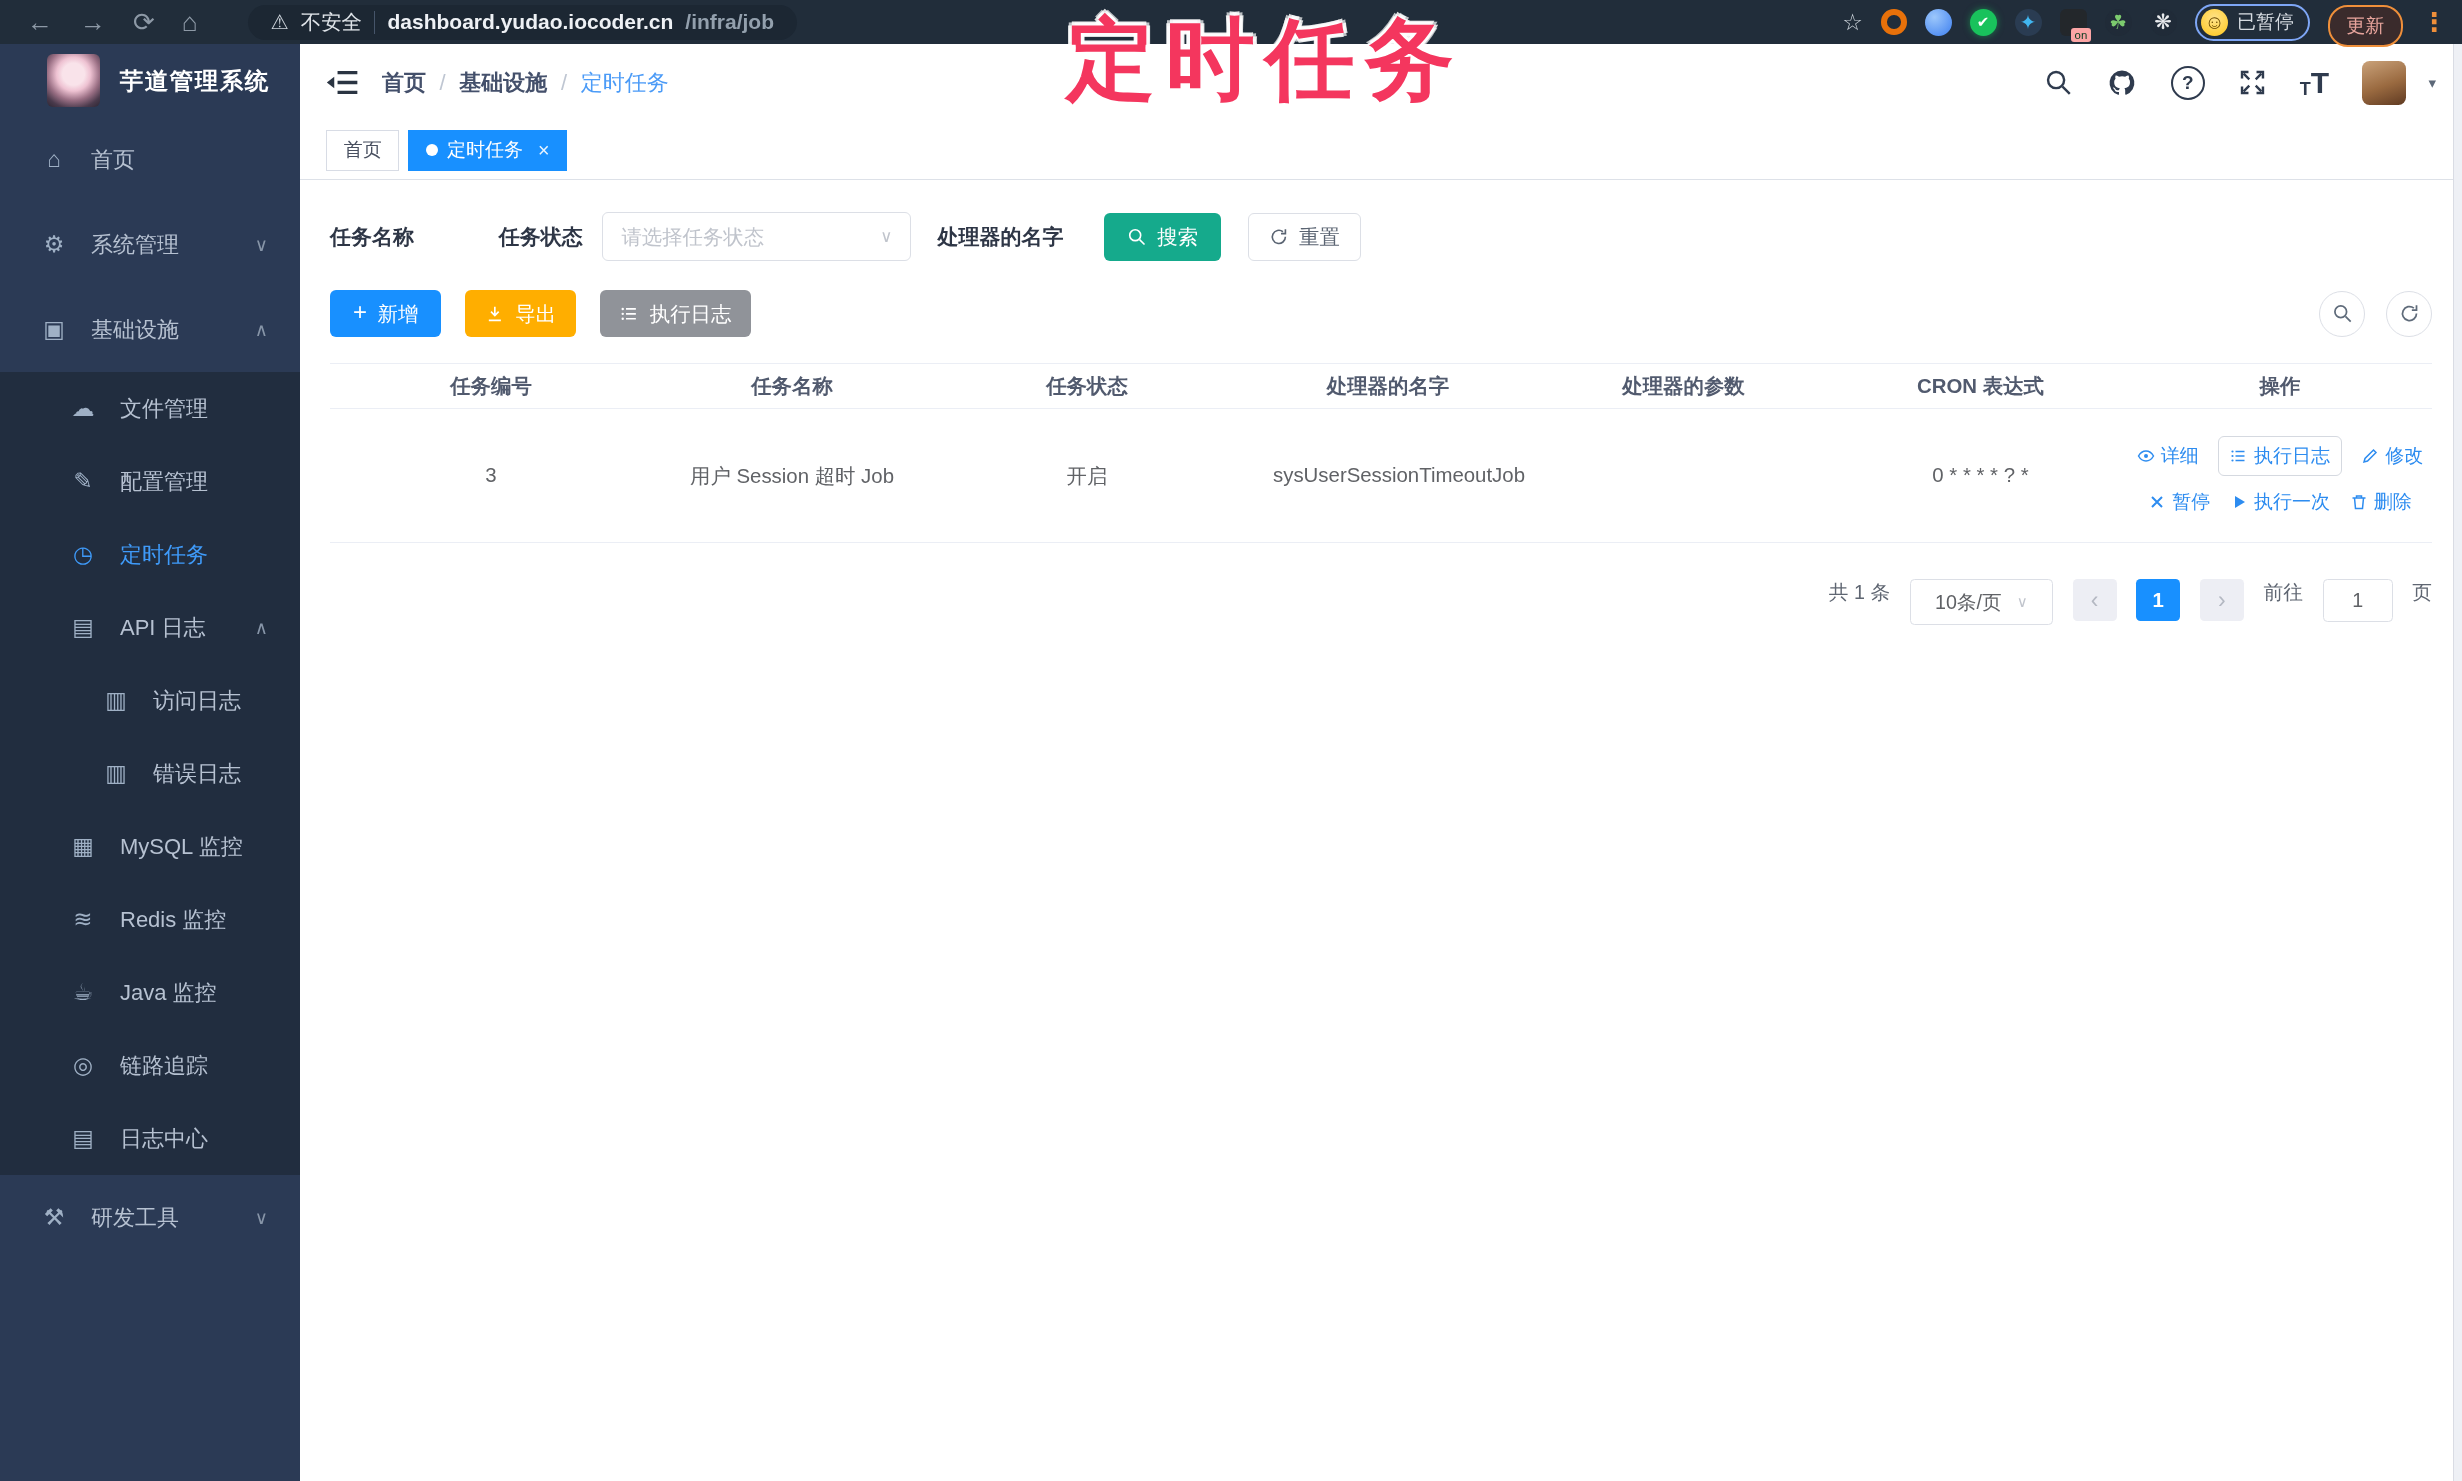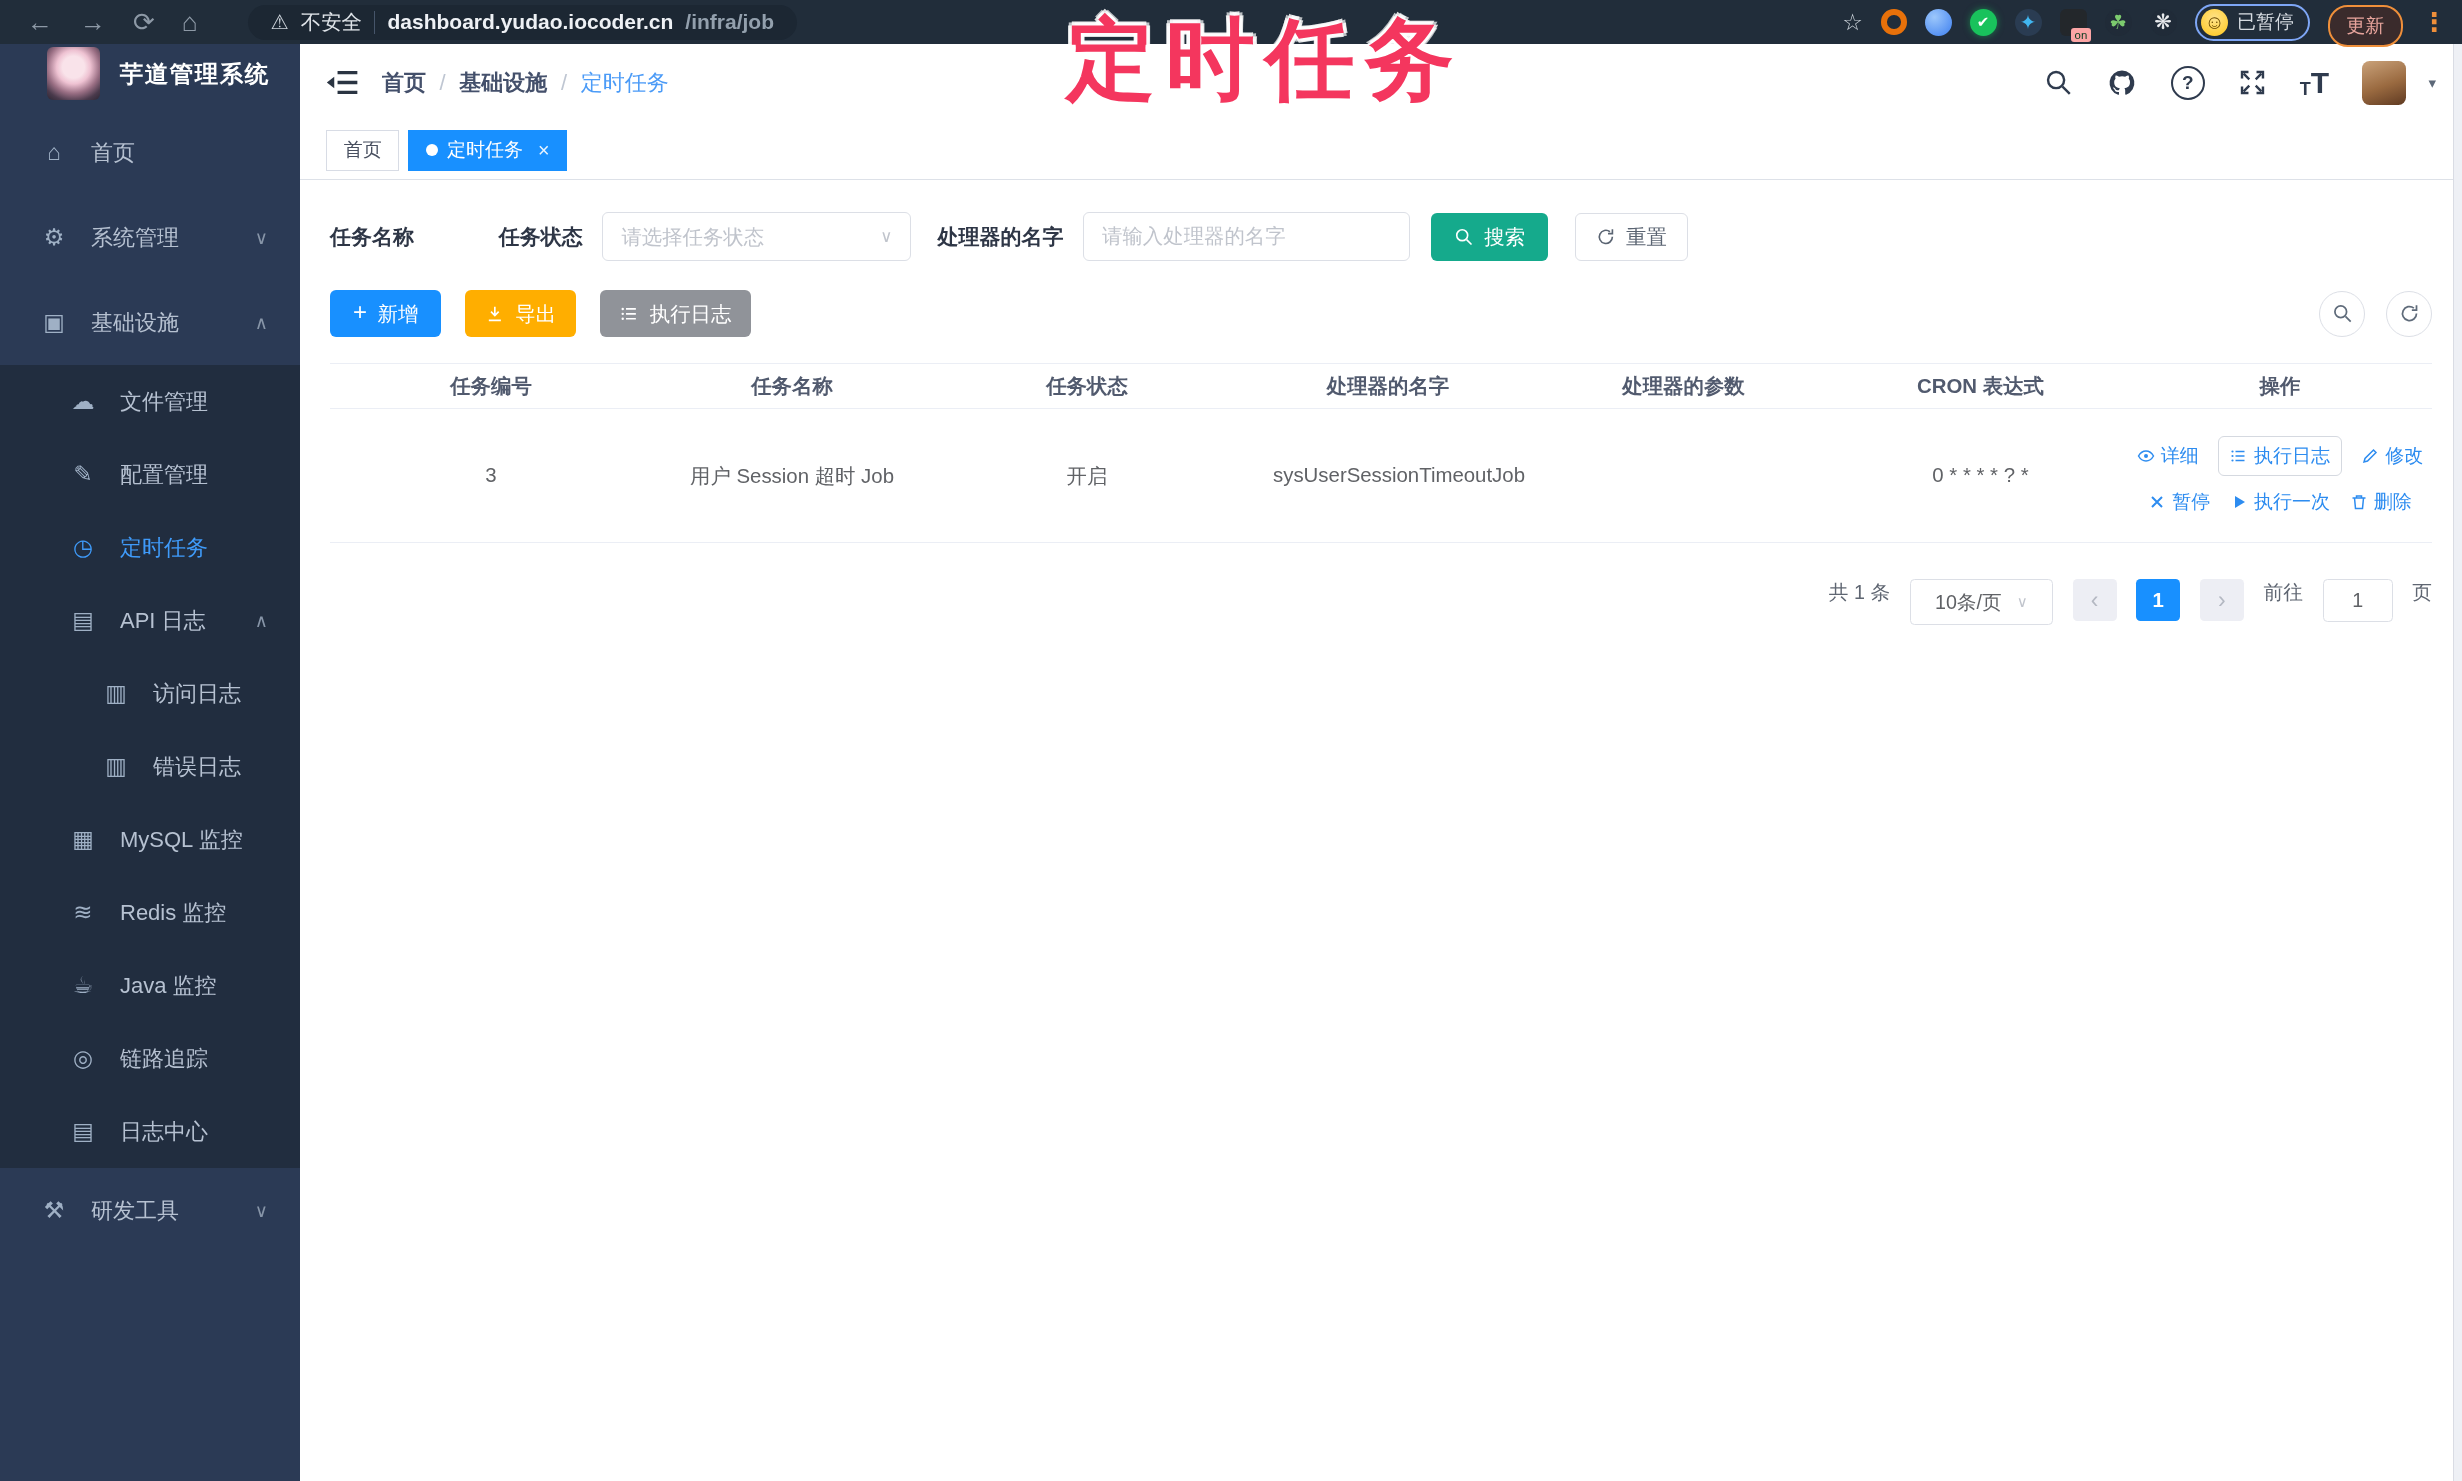--- a/index.html
+++ b/index.html
@@ -30,21 +30,21 @@
   .face{width:27px;height:27px;border-radius:50%;background:radial-gradient(circle at 50% 35%,#ffe38a,#ffc61a);color:#6b4a00;display:flex;align-items:center;justify-content:center;font-size:19.7px;}
   .pill-update{border:2.3px solid #ef8f3a;border-radius:19.7px;padding:6px 16.7px;color:#e6a39b;font-size:19px;background:#3a2b2c;margin-top:8px;}
   .dots{color:#ef8f3a;font-size:26px;font-weight:700;letter-spacing:0;}
 
   
   .overlay-title{position:absolute;left:1066px;top:0;z-index:60;font-size:89px;font-weight:800;letter-spacing:10.6px;color:#f4365e;
     text-shadow:-3.8px 0 0 rgba(255,255,255,.85),3.8px 0 0 rgba(255,255,255,.85),0 -3.8px 0 rgba(255,255,255,.85),0 3.8px 0 rgba(255,255,255,.85),
     -3px -3px 0 rgba(255,255,255,.7),3px 3px 0 rgba(255,255,255,.7),-3px 3px 0 rgba(255,255,255,.7),3px -3px 0 rgba(255,255,255,.7);}
 
   
-  .sidebar{position:absolute;top:37px;left:0;width:300px;bottom:0;background:#2b3a55;color:#b6c1d1;z-index:2;}
+  .sidebar{position:absolute;top:44px;left:0;width:300px;bottom:0;background:#2b3a55;color:#b6c1d1;z-index:2;}
   .logo{display:flex;align-items:center;gap:19.7px;height:73px;padding-left:47px;}
   .logo-img{width:53px;height:53px;border-radius:6px;flex:0 0 auto;
     background:radial-gradient(circle at 50% 38%,#f9e3ea 0 26%,#eec2d2 40%,#9a6f84 62%,#4a3a4c 82%,#2c2633 100%);}
   .logo-title{color:#fff;font-size:23.5px;font-weight:700;letter-spacing:1.5px;white-space:nowrap;}
   .menu{margin-top:0;}
   .mi{display:flex;align-items:center;position:relative;font-size:22px;cursor:pointer;}
   .mi .mic{width:32px;text-align:center;font-size:23px;margin-right:21px;color:#9fb0c5;flex:0 0 auto;}
   .mi .mil{white-space:nowrap;}
   .lv1{height:85px;padding-left:38px;}
   .lv2{height:73px;padding-left:67px;}
@@ -347,21 +347,20 @@
         </div>
         <div class="fg fg2">
           <span class="flabel">任务状态</span>
           <div class="sel">
             <span>请选择任务状态</span>
             <span class="arrow">∨</span>
           </div>
         </div>
         <div class="fg fg3">
           <span class="flabel">处理器的名字</span>
-          <input class="ipt" placeholder="请输入处理器的名字" style="">
         </div>
         <button class="btn btn-search">
           <svg width="19.7" height="19.7" viewBox="0 0 36 36">
               <use href="#i-search"></use>
             </svg>
           <span>搜索</span>
         </button>
         <button class="btn btn-reset">
           <svg width="19.7" height="19.7" viewBox="0 0 36 36">
               <use href="#i-refresh"></use>

